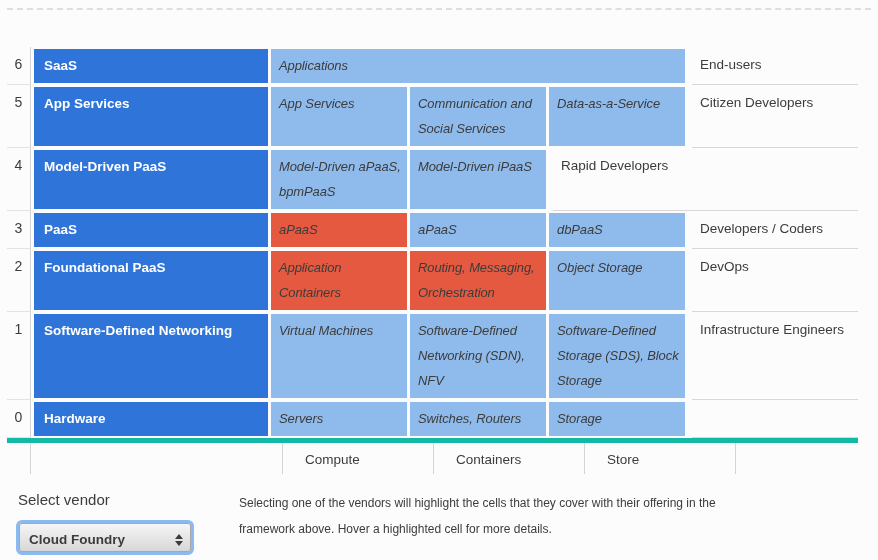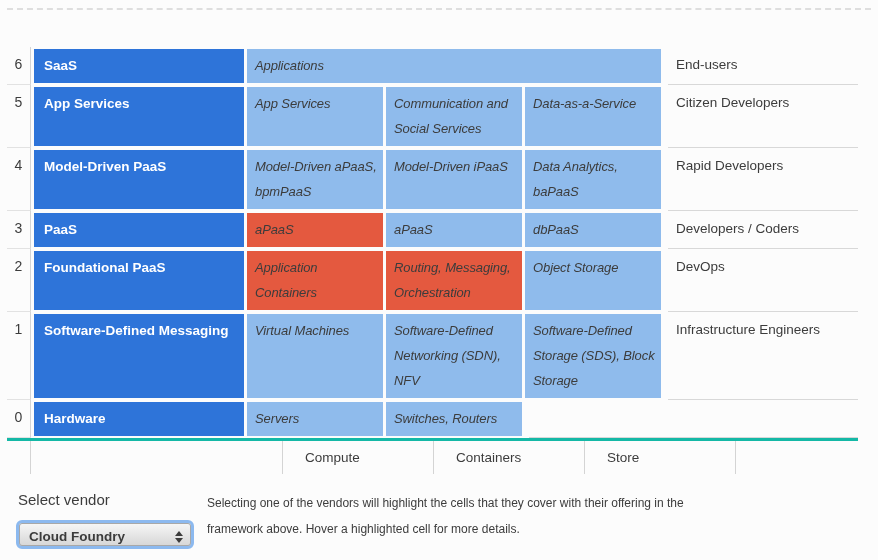--- a/index.html
+++ b/index.html
@@ -12,21 +12,21 @@
   .dashed-top{margin:8px 7px 0 7px;border-top:2px dashed #dedede;}
 
   .stack-table{margin:37px 20px 0 7px;}
   .row{display:flex;align-items:stretch;min-height:38px;}
   .num{
     width:24px;box-sizing:border-box;flex:none;
     border-right:1px solid #d4d4d4;border-bottom:1px solid #e2e2e2;
     font-size:14px;color:#3c3c3c;text-align:center;padding-top:9px;
   }
   .name{
-    width:210px;flex:none;box-sizing:border-box;
+    width:234px;flex:none;box-sizing:border-box;
     margin:2px 3px 2px 3px;
     background:var(--layer-blue);color:#ffffff;
     font-size:13.5px;font-weight:bold;line-height:25px;
     padding:4px 10px 5px 10px;
   }
   .cell{
     width:136px;flex:none;box-sizing:border-box;
     margin:2px 3px 2px 0;
     background:var(--cell-blue);color:#3c3c3c;
     font-size:13px;letter-spacing:-0.1px;line-height:25px;
@@ -35,36 +35,36 @@
     font-style:italic;
   }
   .cell.hl{background:var(--highlight-red);}
   .cell.span3{width:414px;}
   .users{
     flex:1;margin-left:4px;
     border-bottom:1px solid #d8d8d8;
     font-size:13.5px;color:#3c3c3c;
     padding:10px 0 0 8px;
   }
-  .label-row{display:flex;border-top:3px solid #14b8a6;height:36px;box-sizing:border-box;gap:12px;}
+  .label-row{display:flex;border-top:5px solid #14b8a6;height:36px;box-sizing:border-box;gap:12px;}
   .lsp{flex:none;box-sizing:border-box;border-right:1px solid #d4d4d4;}
   .lsp.n{width:24px;}
   .lsp.w{width:240px;}
   .lcell{
     width:139px;flex:none;box-sizing:border-box;
     border-right:1px solid #d4d4d4;
     font-size:13.5px;color:#3c3c3c;padding:9px 0 0 10px;
   }
   .lusers{flex:1;}
 
-  .vendor-bar{display:flex;margin:16px 20px 0 7px;align-items:flex-start;}
+  .vendor-bar{display:flex;margin:16px 20px 0 7px;align-items:flex-start;gap:32px;}
   .vendor-left{width:200px;flex:none;}
   .vendor-label{font-size:15px;padding-left:11px;line-height:20px;}
   .select{
-    margin:10px 0 0 9px;width:178px;height:29px;box-sizing:border-box;
+    margin:10px 0 0 9px;width:178px;height:35px;box-sizing:border-box;
     border:3px solid var(--focus-ring);border-radius:6px;
     background:linear-gradient(#f7f7f7,#d6d6d6);
     box-shadow:inset 0 0 0 1px #a8a8a8;
     display:flex;align-items:center;justify-content:space-between;
     padding:4px 8px 0 10px;cursor:pointer;
   }
   .select-value{font-size:13.5px;font-weight:bold;color:#3c3c3c;}
   .updown{display:flex;flex-direction:column;row-gap:2px;}
   .updown .up{width:0;height:0;border-left:4px solid transparent;border-right:4px solid transparent;border-bottom:5px solid #3c3c3c;}
   .updown .dn{width:0;height:0;border-left:4px solid transparent;border-right:4px solid transparent;border-top:5px solid #3c3c3c;}
@@ -88,52 +88,52 @@
       <div class="cell">App Services</div>
       <div class="cell">Communication and Social Services</div>
       <div class="cell">Data-as-a-Service</div>
       <div class="users">Citizen Developers</div>
     </div>
     <div class="row">
       <div class="num">4</div>
       <div class="name">Model-Driven PaaS</div>
       <div class="cell">Model-Driven aPaaS, bpmPaaS</div>
       <div class="cell">Model-Driven iPaaS</div>
-      <div class="cell">Data Analytics, baPaaS</div>
       <div class="users">Rapid Developers</div>
     </div>
     <div class="row">
       <div class="num">3</div>
       <div class="name">PaaS</div>
       <div class="cell hl">aPaaS</div>
       <div class="cell">aPaaS</div>
       <div class="cell">dbPaaS</div>
       <div class="users">Developers / Coders</div>
     </div>
     <div class="row">
       <div class="num">2</div>
       <div class="name">Foundational PaaS</div>
       <div class="cell hl">Application Containers</div>
       <div class="cell hl">Routing, Messaging, Orchestration</div>
       <div class="cell">Object Storage</div>
       <div class="users">DevOps</div>
     </div>
     <div class="row">
       <div class="num">1</div>
-      <div class="name">Software-Defined Messaging</div>
+      <div class="name">Software-Defined Networking</div>
       <div class="cell">Virtual Machines</div>
       <div class="cell">Software-Defined Networking (SDN), NFV</div>
       <div class="cell">Software-Defined Storage (SDS), Block Storage</div>
       <div class="users">Infrastructure Engineers</div>
     </div>
     <div class="row">
       <div class="num">0</div>
       <div class="name">Hardware</div>
       <div class="cell">Servers</div>
       <div class="cell">Switches, Routers</div>
+      <div class="cell">Storage</div>
       <div class="users"></div>
     </div>
     <div class="label-row">
       <div class="lsp n"></div>
       <div class="lsp w"></div>
       <div class="lcell">Compute</div>
       <div class="lcell">Containers</div>
       <div class="lcell">Store</div>
       <div class="lusers"></div>
     </div>

